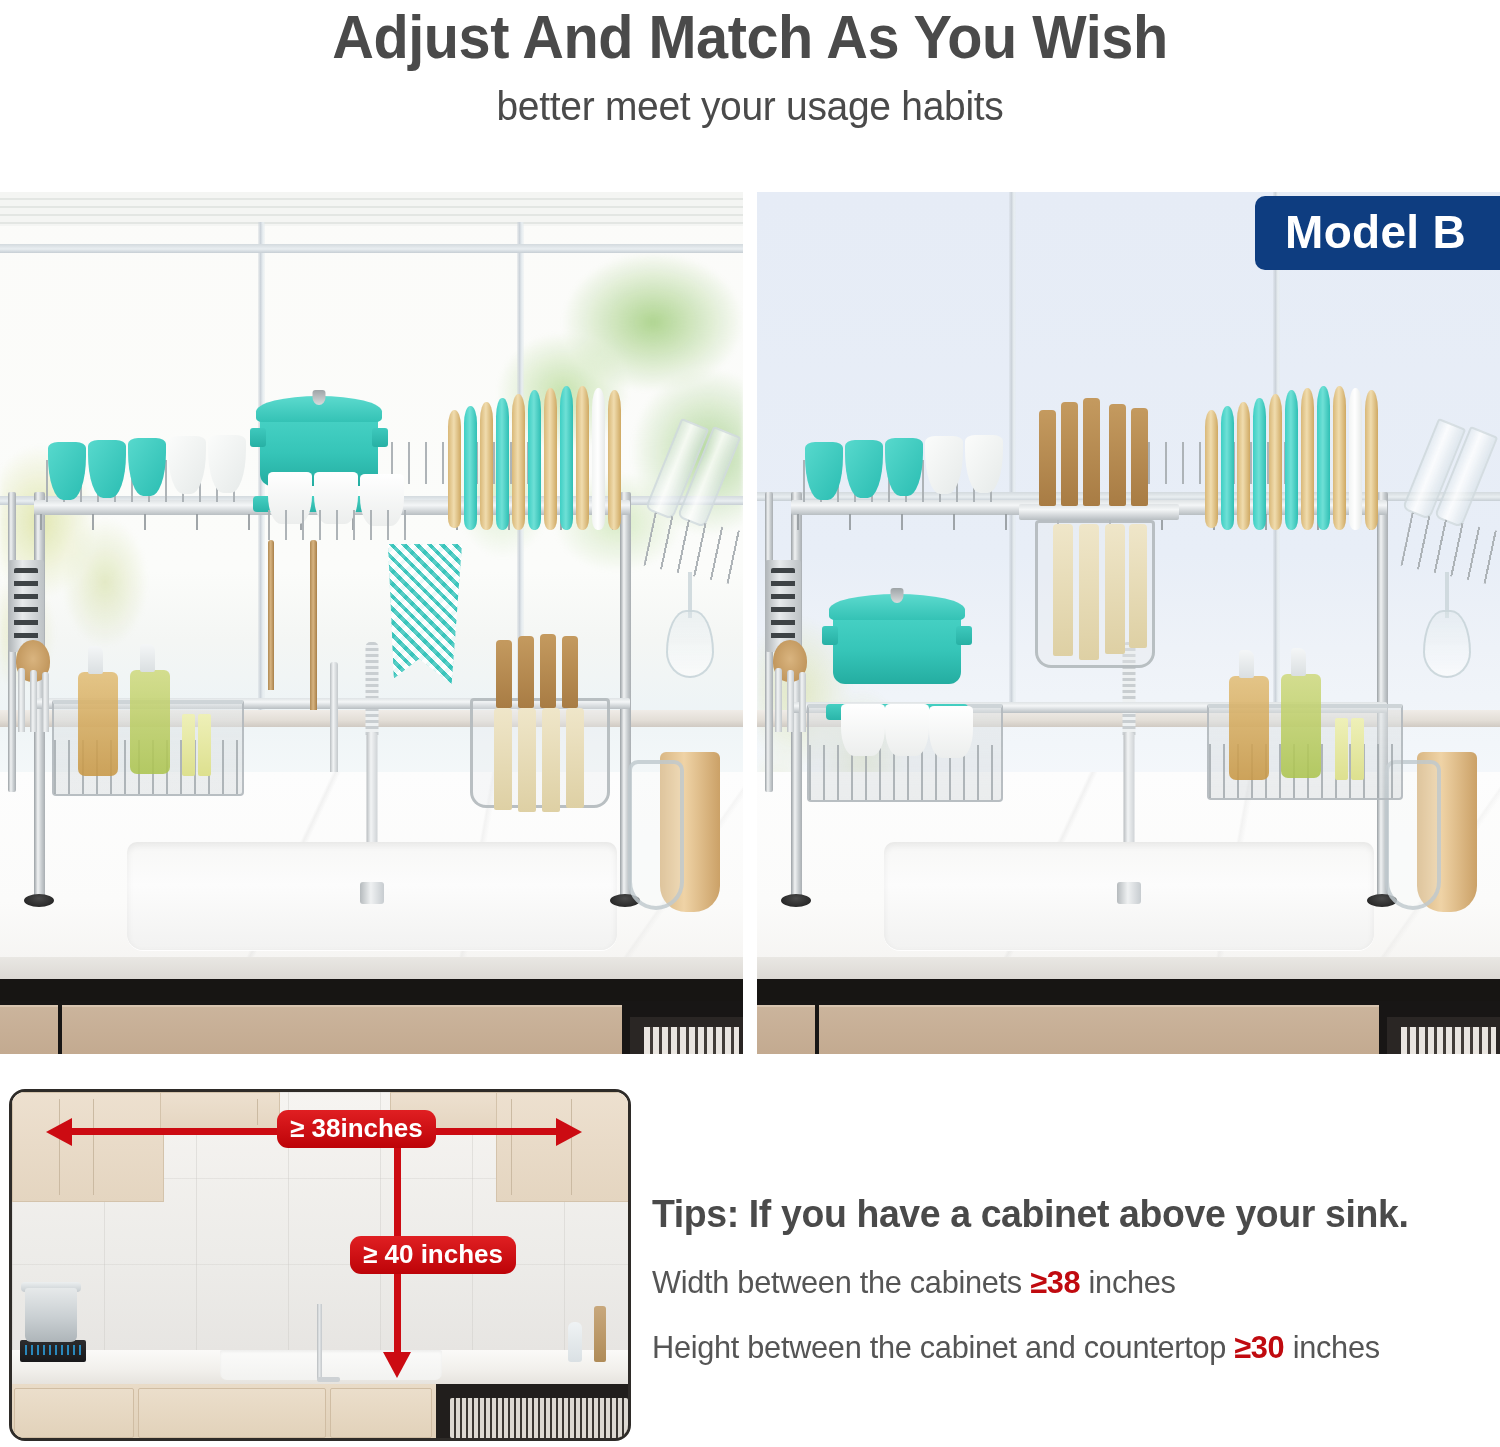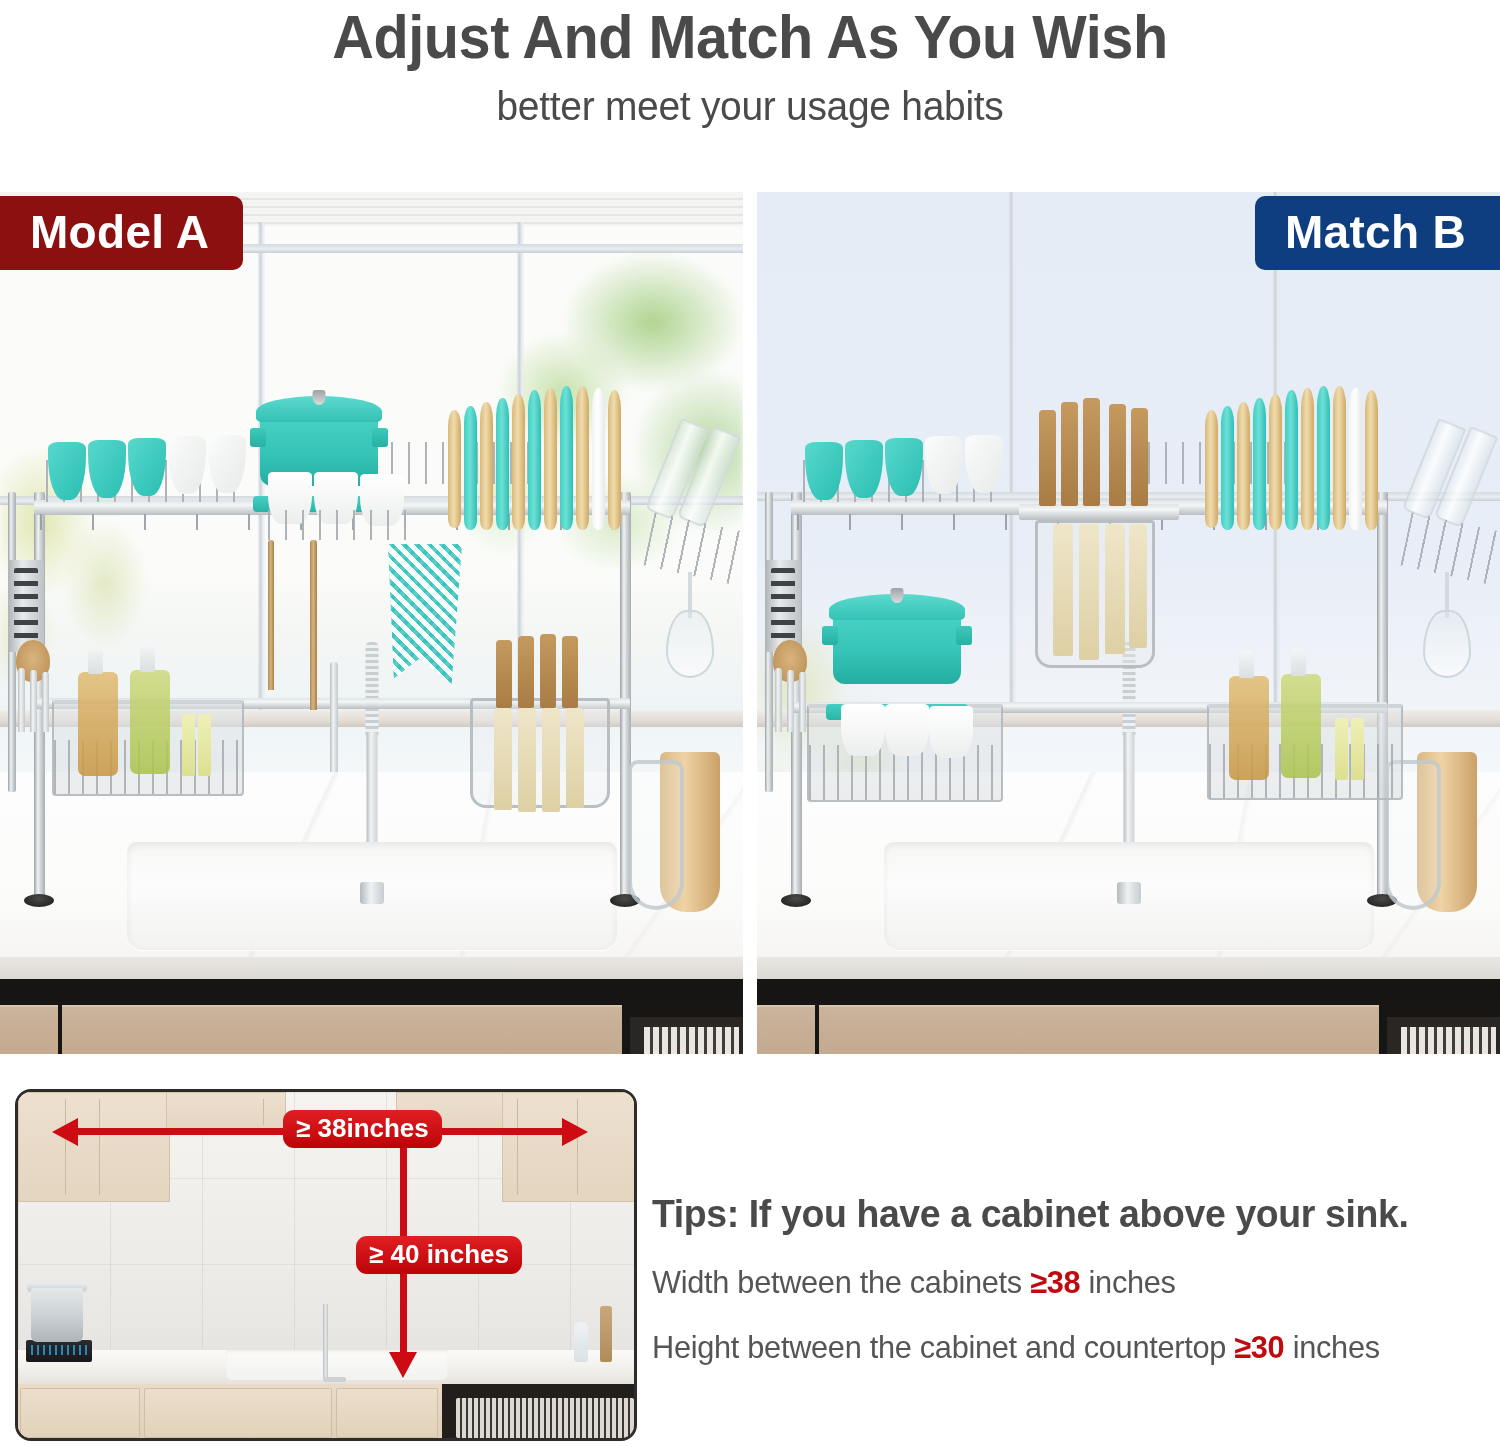--- a/index.html
+++ b/index.html
@@ -466,21 +466,21 @@
   
   .bottom {
     position: absolute;
     top: 1083px;
     left: 0;
     width: 1500px;
     height: 364px;
   }
   .kitchen-photo {
     position: absolute;
-    left: 15px; top: 6px;
+    left: 9px; top: 6px;
     width: 622px; height: 352px;
     background: #ded4c5;
     border: 3px solid #2e2b28;
     border-radius: 16px;
     overflow: hidden;
   }
   .k-wall {
     position: absolute;
     left: 0; right: 0; top: 0; height: 258px;
     background: linear-gradient(to bottom, #f6f4f1, #ecebe8 70%, #e7e5e2);
@@ -791,23 +791,20 @@
       <div class="knife knife-handle" style="left:540px; top:442px; width:16px; height:74px;"></div>
       <div class="knife knife-handle" style="left:562px; top:444px; width:16px; height:72px;"></div>
       <div class="knife knife-blade" style="left:494px; top:516px; width:18px; height:102px;"></div>
       <div class="knife knife-blade" style="left:518px; top:516px; width:18px; height:104px;"></div>
       <div class="knife knife-blade" style="left:542px; top:516px; width:18px; height:104px;"></div>
       <div class="knife knife-blade" style="left:566px; top:516px; width:18px; height:100px;"></div>
 
       <div class="utensil" style="left:330px; top:470px; height:110px; width:8px;"></div>
     </div>
 
-    <div class="model-badge badge-a" style="background:#8c1010;">
-      <span>Model A</span>
-    </div>
   </div>
 
   <div class="panel">
     <div class="scene scene-b">
       <div class="foliage-left" style="top:380px; opacity:.75;"></div>
       <div class="mullion-v" style="left:252px; top:0; height:510px;"></div>
       <div class="mullion-v" style="left:516px; top:0; height:510px;"></div>
       <div class="mullion-h" style="top:300px;"></div>
       <div class="sill"></div>
       <div class="counter"></div>
@@ -901,21 +898,21 @@
         <div class="pump"></div>
       </div>
       <div class="bottle bottle-green" style="left:524px; top:482px;">
         <div class="pump"></div>
       </div>
       <div class="sponge" style="left:578px; top:526px;"></div>
       <div class="sponge" style="left:594px; top:526px;"></div>
     </div>
 
     <div class="model-badge badge-b" style="background:#0e3d80;">
-      <span>Match B</span>
+      <span>Model B</span>
     </div>
   </div>
 </div>
 
 <div class="bottom">
 
   <div class="kitchen-photo">
     <div class="k-wall">
       <div class="k-tile"></div>
     </div>

